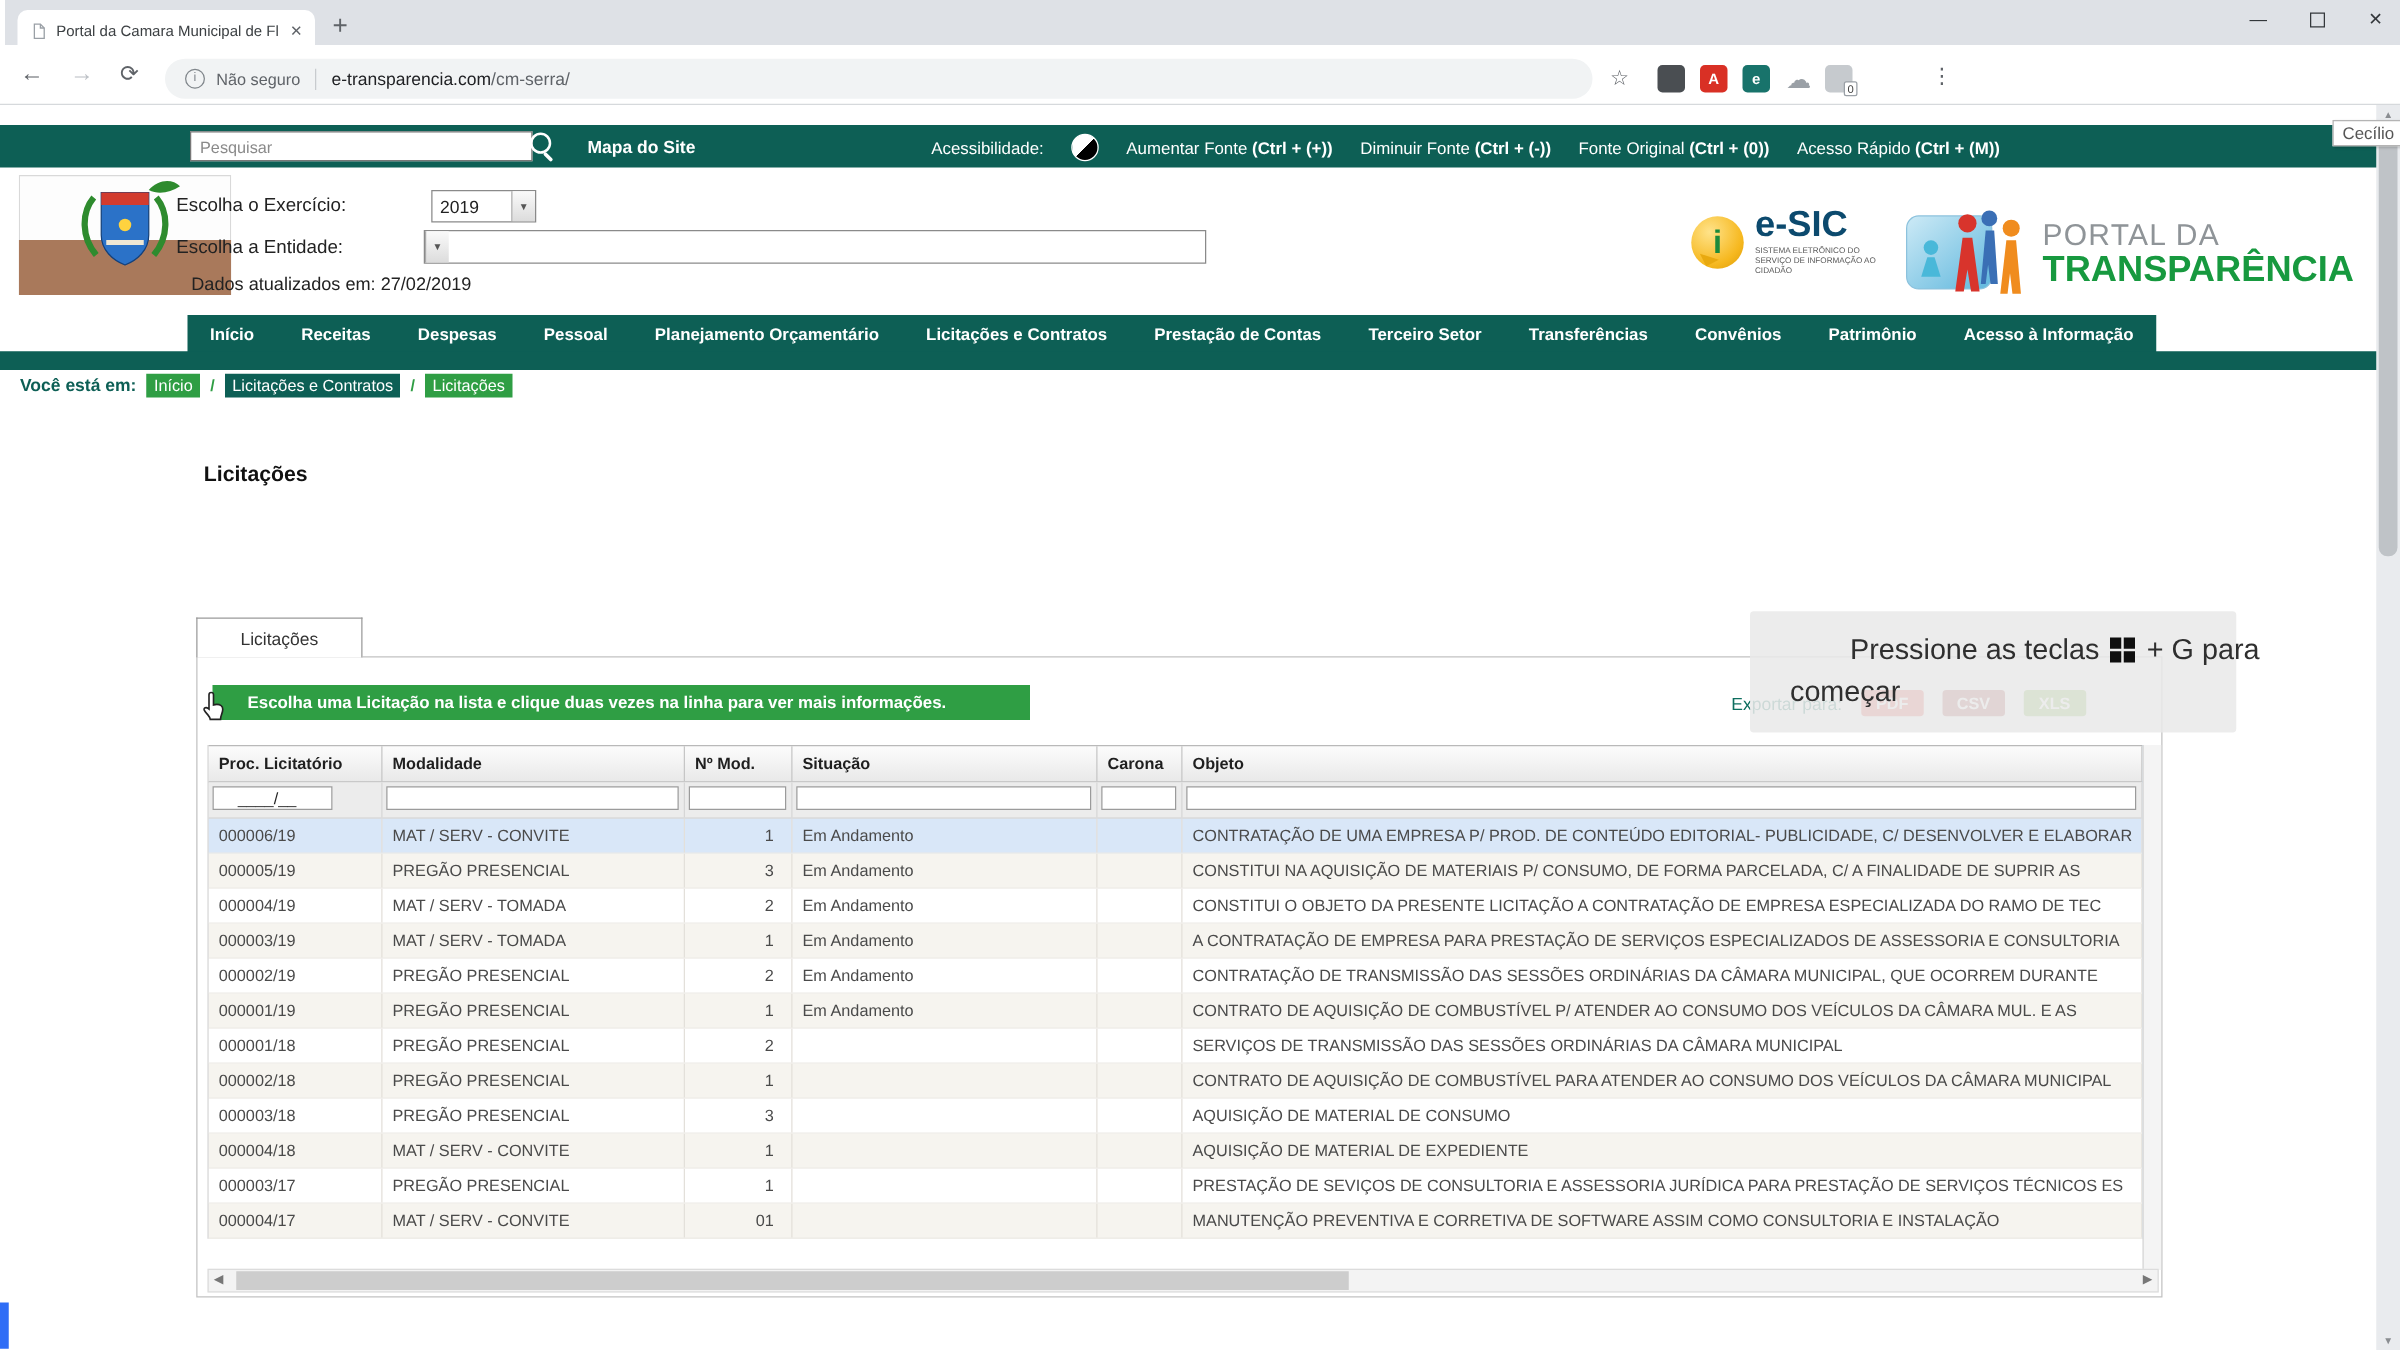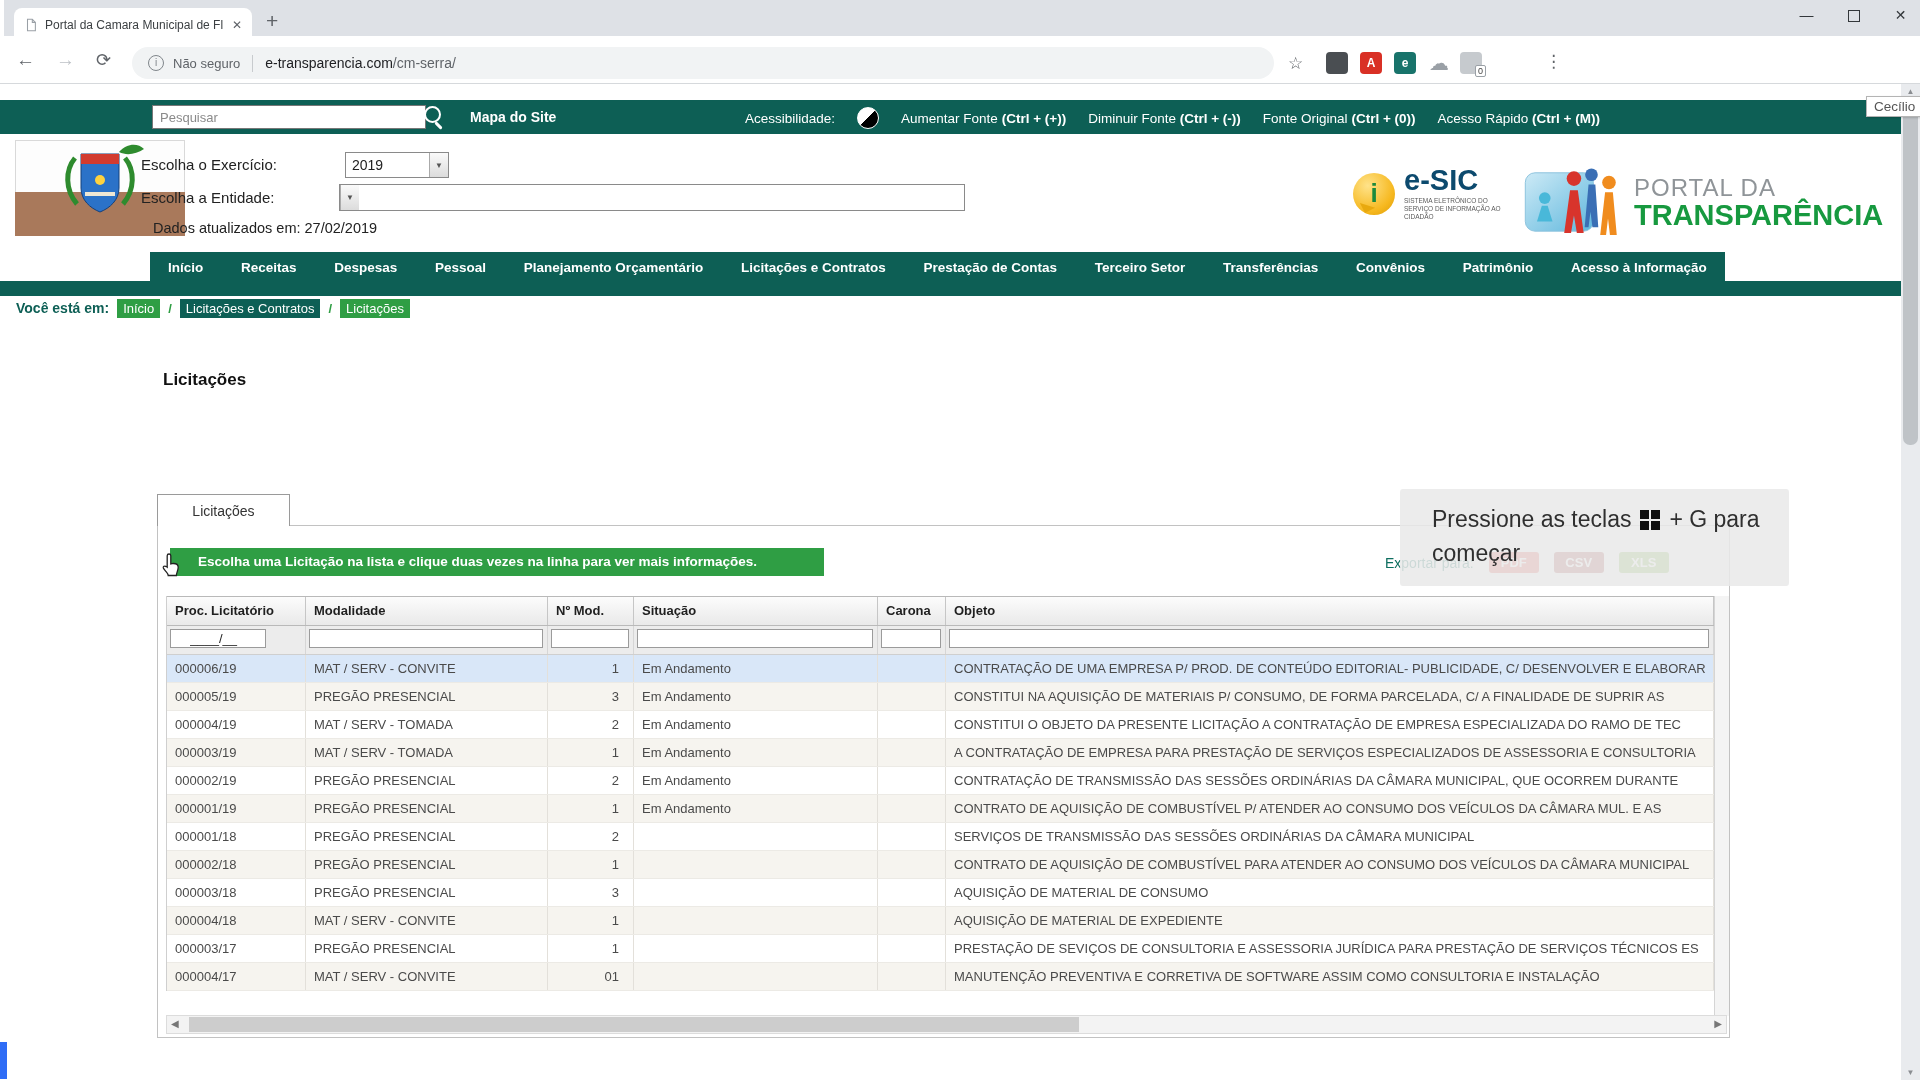--- a/index.html
+++ b/index.html
@@ -65,21 +65,21 @@
             background:linear-gradient(135deg,#fff 0 50%,#000 50% 100%);}
   .fl b{font-weight:bold;}
 
   
   .crest{position:absolute;left:15px;top:140px;width:170px;height:96px;}
   .hlabel{position:absolute;font-size:15px;color:#222;}
   .hlabel.l1{left:141px;top:156px;}
   .hlabel.l2{left:141px;top:189px;}
   .selbox{position:absolute;background:#fff;border:1px solid #8a8a8a;display:flex;align-items:center;
           box-sizing:border-box;}
-  .sel-year{left:345px;top:152px;width:104px;height:26px;}
+  .sel-year{left:345px;top:152px;width:84px;height:26px;}
   .sel-entity{left:339px;top:184px;width:626px;height:27px;}
   .selval{flex:1;font-size:14px;color:#222;padding:0 6px;white-space:nowrap;overflow:hidden;}
   .selarrow{width:18px;align-self:stretch;border-left:1px solid #aaa;background:linear-gradient(#fafafa,#dcdcdc);
             color:#555;font-size:8px;display:flex;align-items:center;justify-content:center;}
   .updated{position:absolute;left:153px;top:220px;font-size:14.5px;color:#222;z-index:1;}
 
   .esic{position:absolute;left:1353px;top:166px;display:flex;align-items:center;gap:9px;}
   .esic-bubble{position:relative;width:42px;height:42px;border-radius:50%;
                background:radial-gradient(circle at 35% 30%,#ffe38a,#f6b81f 65%,#dc9a05);
                display:flex;align-items:center;justify-content:center;}
@@ -151,21 +151,21 @@
   .gridhbar{position:absolute;left:8px;top:489px;width:1561px;height:19px;background:#f3f3f3;
             border:1px solid #dcdcdc;box-sizing:border-box;}
   .harr{position:absolute;top:2px;font-size:10px;color:#777;}
   .harr.left{left:4px;}
   .harr.right{right:4px;}
   .hthumb{position:absolute;left:22px;top:1px;width:890px;height:15px;background:#cdcdcd;}
 
   
   .gamebar{position:absolute;left:1400px;top:489px;width:389px;height:97px;background:rgba(233,233,233,0.87);
            border-radius:3px;z-index:10;color:#2f2f2f;font-size:23px;padding:14px 0 0 32px;box-sizing:border-box;}
-  .gb-line{display:flex;align-items:center;gap:9px;line-height:33px;white-space:nowrap;}
+  .gb-line{display:flex;align-items:center;gap:9px;line-height:33px;white-space:nowrap;margin-left:48px;}
   .gb-line2{line-height:35px;}
   .winlogo{display:inline-grid;grid-template-columns:9px 9px;grid-template-rows:9px 9px;gap:2px;}
   .winlogo i{background:#0f0f0f;}
 
   .tooltip{position:absolute;left:1866px;top:96px;background:#fff;border:1px solid #b4b4b4;color:#555;
            font-size:13.5px;padding:2px 7px;z-index:11;box-shadow:1px 1px 2px rgba(0,0,0,.18);}
   .bluecorner{position:absolute;left:0;top:1042px;width:7px;height:37px;background:#2f6df6;}
 </style>
 </head>
 <body>

